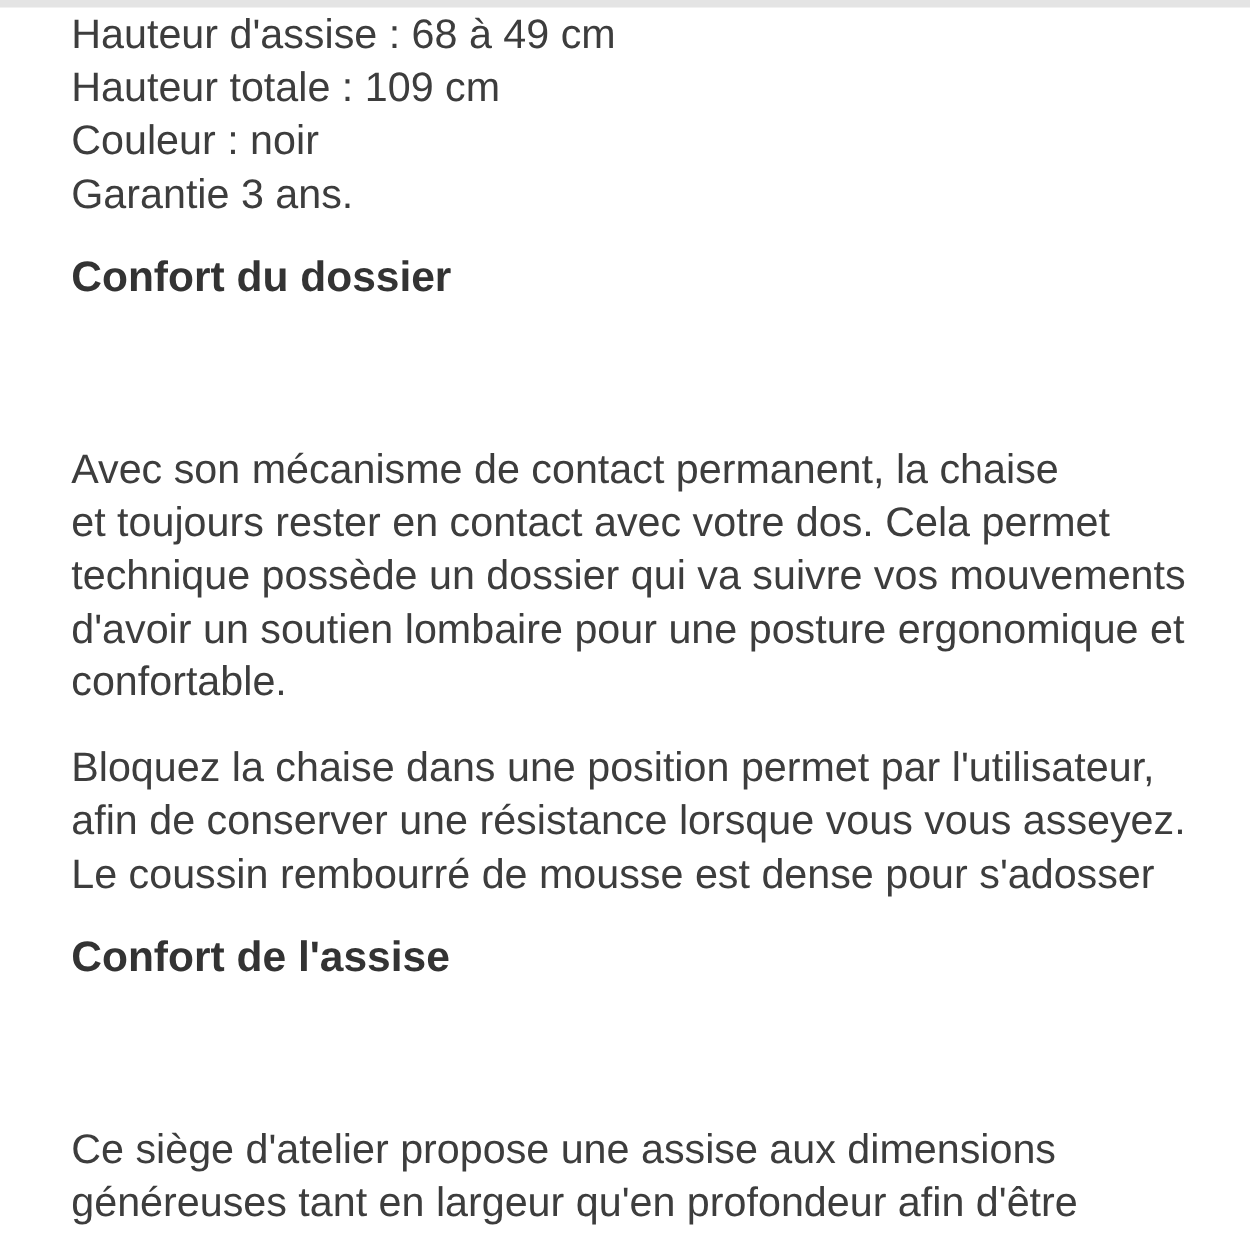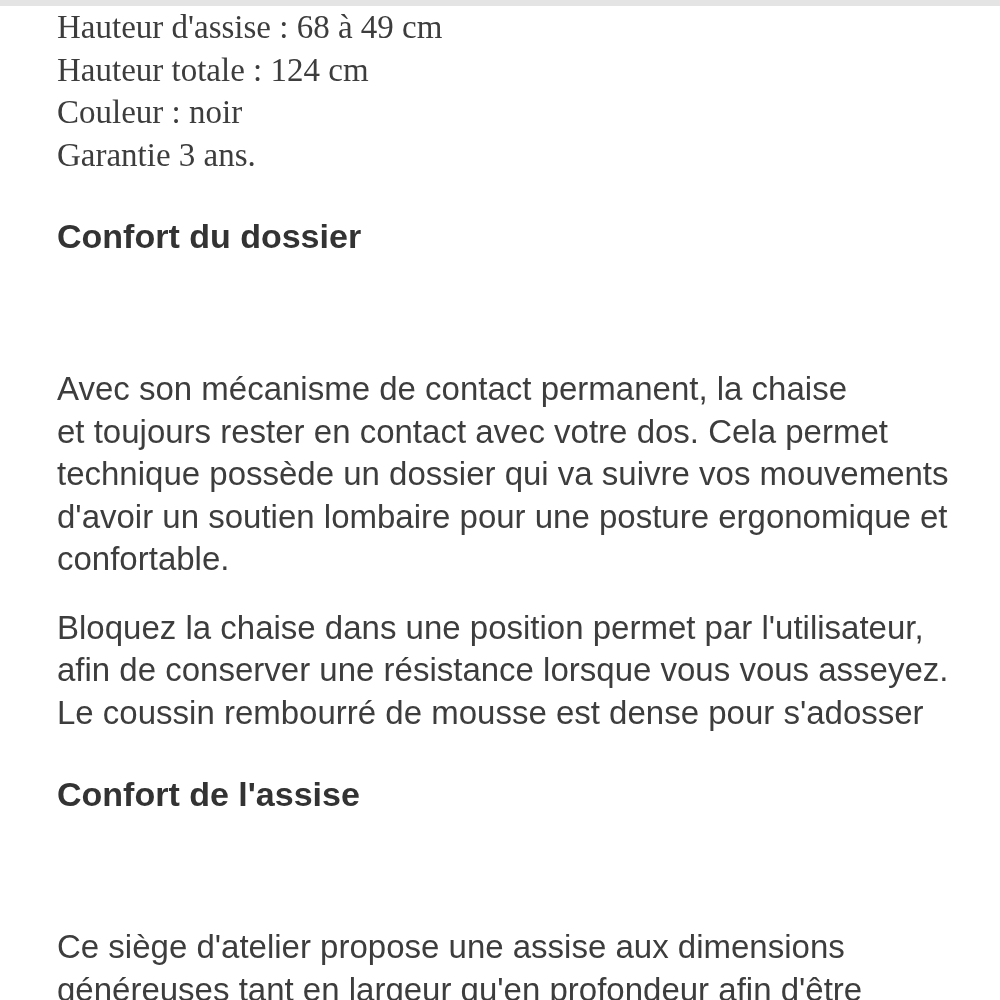--- a/index.html
+++ b/index.html
@@ -17,28 +17,27 @@
   }
   .content {
     padding-left: 57px;
     padding-right: 30px;
     color: #3d3d3d;
   }
   .spec-line {
     font-size: 33px;
     line-height: 42.5px;
     white-space: nowrap;
-    font-family: Liberation Serif, serif;
   }
   .section-heading {
     font-size: 34px;
     font-weight: bold;
     color: #333333;
     line-height: 42px;
-    margin-top: 39px;
+    margin-top: 25px;
     margin-bottom: 111px;
     white-space: nowrap;
   }
   .para {
     margin-top: 26px;
   }
   .para-line {
     display: block;
     font-size: 33px;
     line-height: 42.5px;
@@ -47,21 +46,21 @@
 </style>
 </head>
 <body>
 
 <div class="top-strip"></div>
 
 <div class="content">
 
   <div class="specs">
     <div class="spec-line">Hauteur d'assise : 68 à 49 cm</div>
-    <div class="spec-line">Hauteur totale : 124 cm</div>
+    <div class="spec-line">Hauteur totale : 109 cm</div>
     <div class="spec-line">Couleur : noir</div>
     <div class="spec-line">Garantie 3 ans.</div>
   </div>
 
   <h2 class="section-heading">Confort du dossier</h2>
 
   <div class="para" style="margin-top:0;">
     <span class="para-line">Avec son mécanisme de contact permanent, la chaise</span>
     <span class="para-line">et toujours rester en contact avec votre dos. Cela permet</span>
     <span class="para-line">technique possède un dossier qui va suivre vos mouvements</span>

